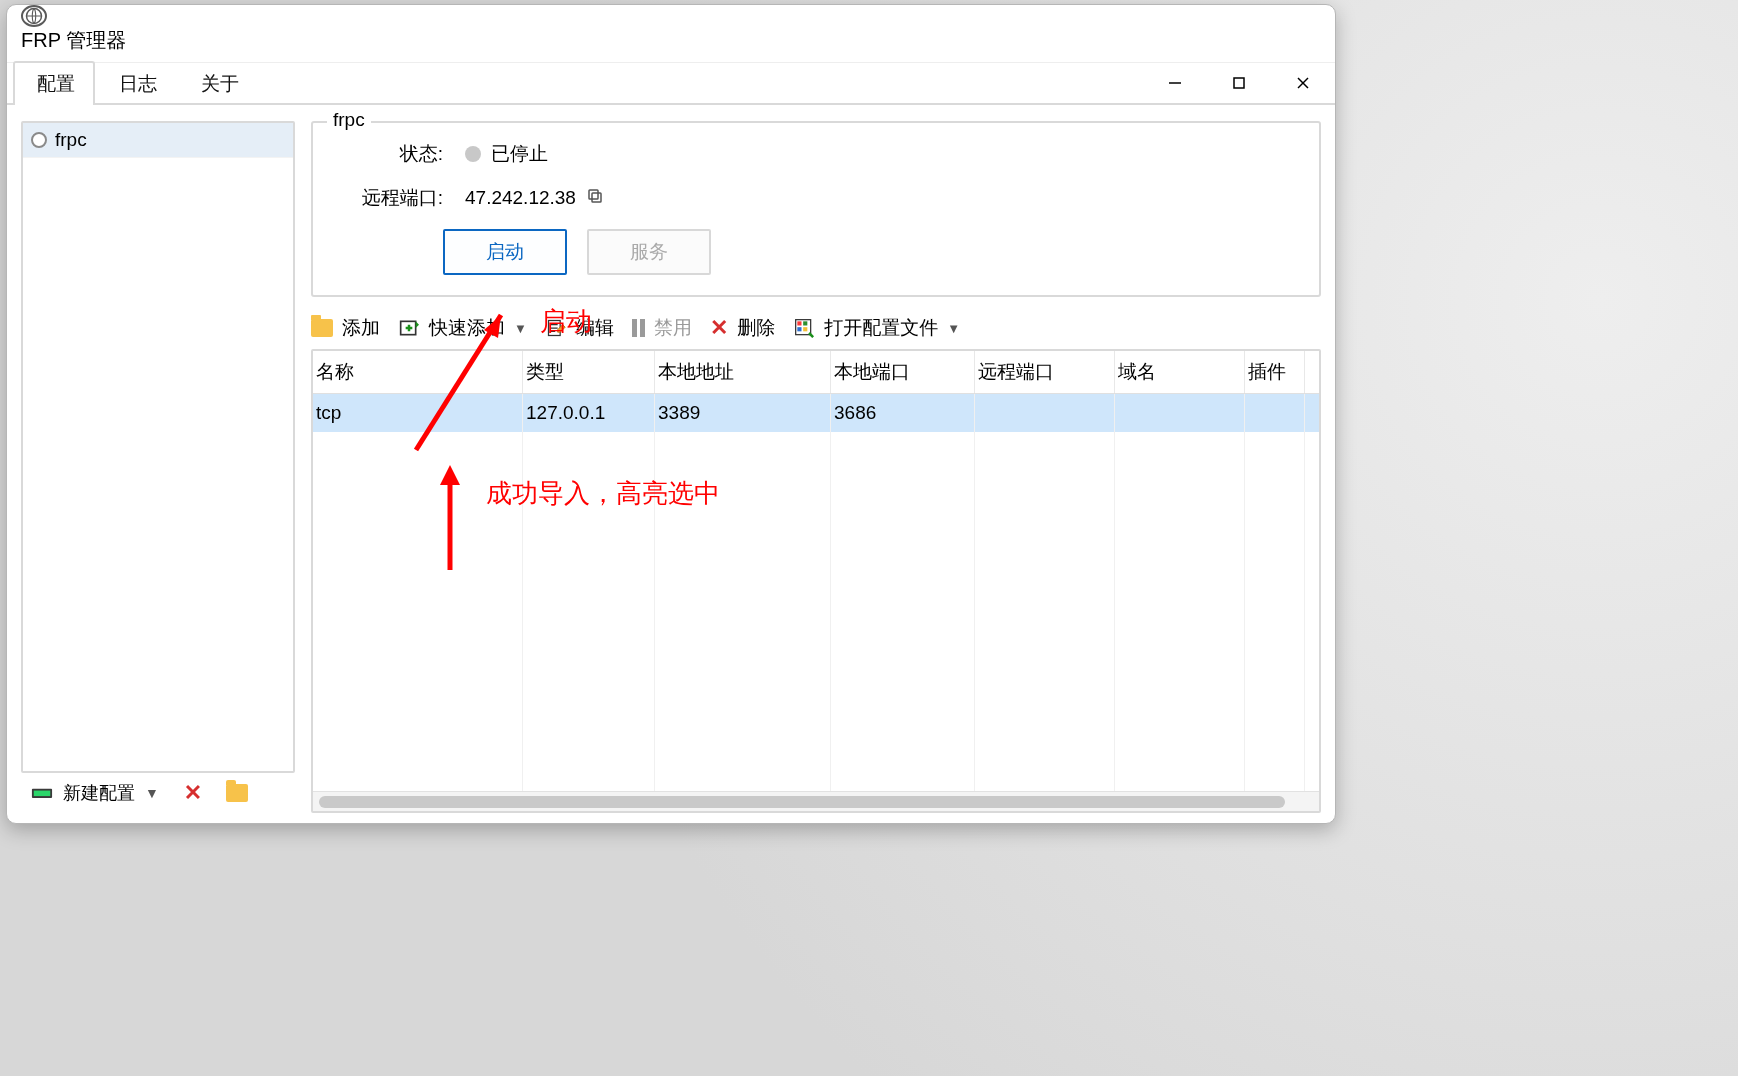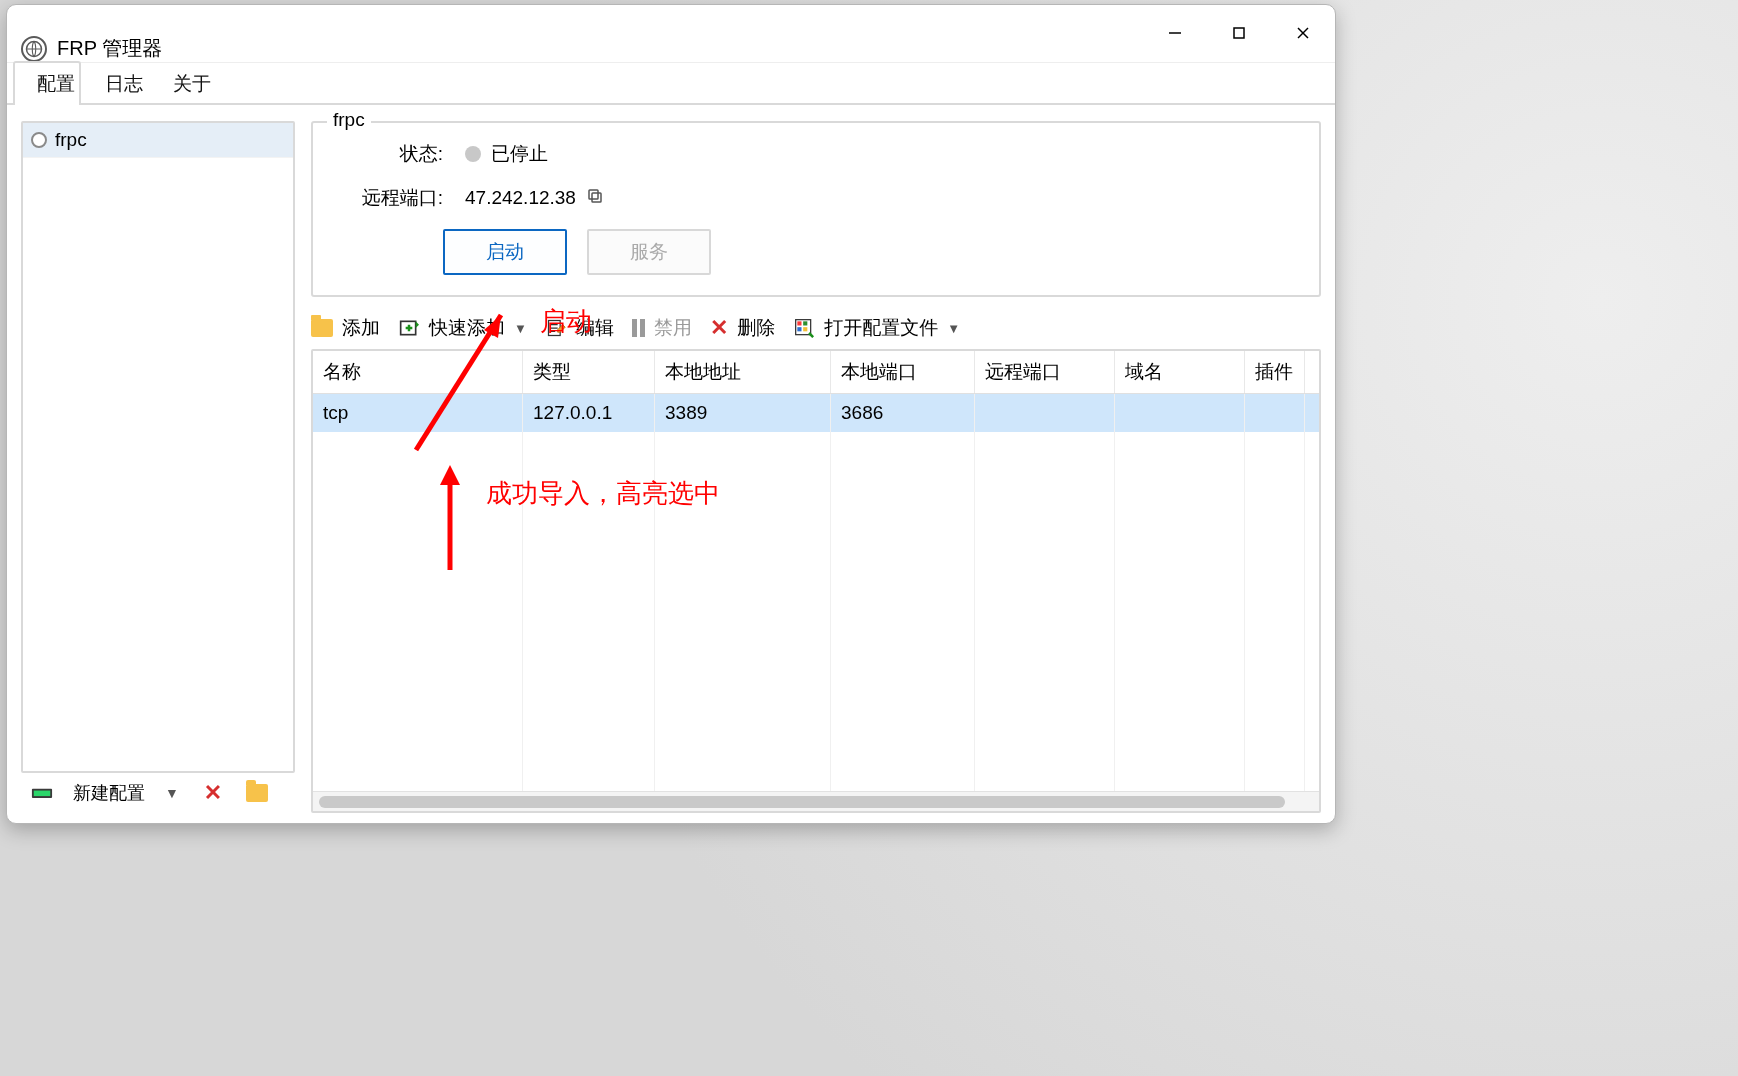--- a/index.html
+++ b/index.html
@@ -22,24 +22,25 @@
     border-radius: 10px;
     box-shadow: 0 6px 20px rgba(0,0,0,0.25);
     display: flex;
     flex-direction: column;
     overflow: hidden;
   }
   
   .titlebar {
     height: 58px;
     display: flex;
-    align-items: flex-end;
+    align-items: flex-start;
     padding-left: 14px;
     border-bottom: 1px solid #eee;
     user-select: none;
+    flex-direction: column;
   }
   .titlebar .appicon {
     width: 26px; height: 26px;
     border: 2px solid #5a5a5a;
     border-radius: 50%;
     margin-right: 10px;
     display: flex; align-items: center; justify-content: center;
   }
   .titlebar .appicon svg { width: 18px; height: 18px; }
   .titlebar .title { font-size: 20px; color: #000; }
@@ -52,21 +53,21 @@
   .winbtns .wbtn svg { width: 16px; height: 16px; stroke: #000; stroke-width: 1.5; fill: none; }
   
   .tabs {
     display: flex;
     border-bottom: 2px solid #d9d9d9;
     padding-left: 6px;
     height: 42px;
     align-items: flex-end;
   }
   .tab {
-    padding: 8px 4px 8px 22px;
+    padding: 8px 18px 8px 22px;
     font-size: 19px;
     border: 2px solid transparent;
     border-bottom: none;
     color: #111;
     background: transparent;
     position: relative;
     top: 2px;
     margin-top: 20px;
   }
   .tab.active {
@@ -114,21 +115,21 @@
   .sidetoolbar {
     height: 40px;
     display: flex;
     align-items: center;
     gap: 8px;
     padding: 2px 0 2px 2px;
   }
   .sbtn {
     display: flex;
     align-items: center;
-    gap: 20px;
+    gap: 10px;
     padding: 4px 8px;
     font-size: 18px;
   }
   .sbtn .caret { font-size: 14px; color: #555; }
   .iconbtn { width: 36px; height: 32px; display:flex; align-items:center; justify-content:center; }
   .x-red { color: #d62f2f; font-size: 22px; font-weight: bold; }
   .folder-ico { width:22px; height:18px; background:#f7c24a; border-radius:2px; position:relative; }
   .folder-ico::before { content:""; position:absolute; top:-4px; left:0; width:10px; height:5px; background:#f7c24a; border-radius:2px 2px 0 0; }
   
   .main {
@@ -212,21 +213,21 @@
   .thead, .trow {
     display:grid;
     grid-template-columns: 210px 132px 176px 144px 140px 130px 60px;
     font-size: 19px;
   }
   .thead {
     background: #fff;
     border-bottom: 1px solid #e0e0e0;
   }
   .th, .td {
-    padding: 8px 10px;
+    padding: 8px 3px;
     border-right: 1px solid #e8e8e8;
     white-space: nowrap;
     overflow: hidden;
   }
   .th { font-weight: normal; }
   .trow.selected { background: #cfe6fb; }
   .tbody { flex:1; display:flex; flex-direction:column; position:relative; }
   .grid-cols {
     position:absolute; inset:0; pointer-events:none;
     display:grid;

